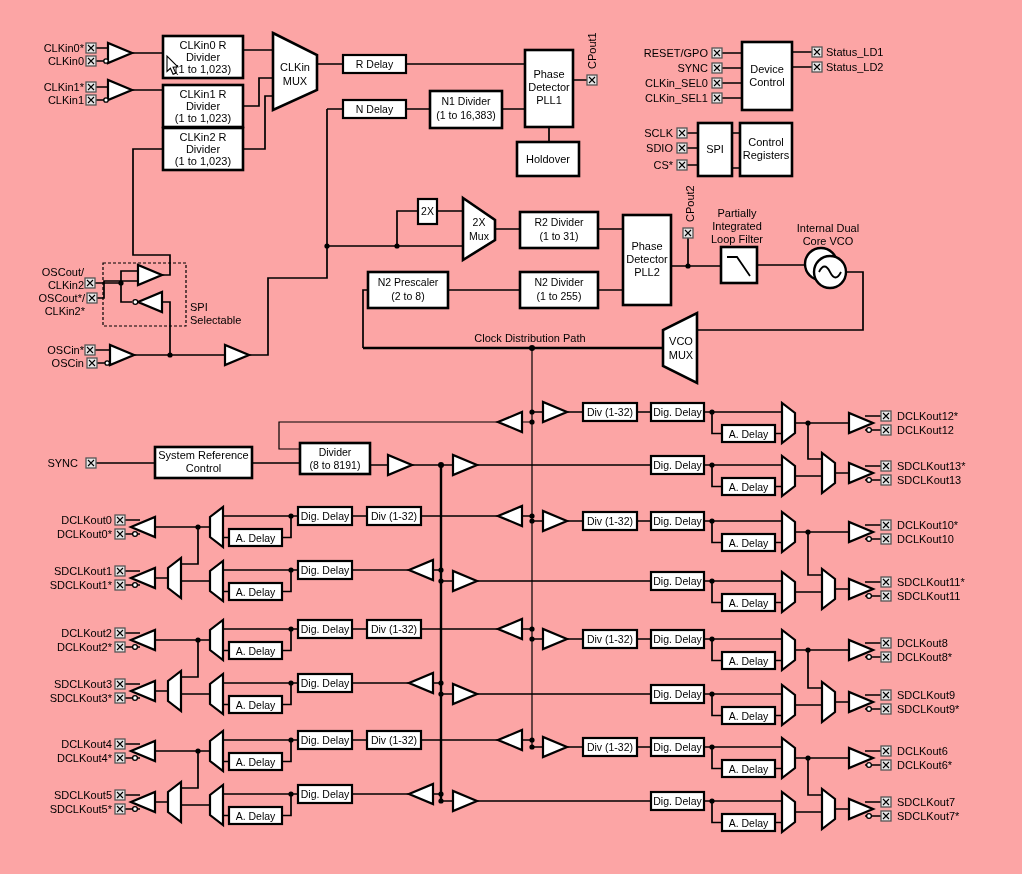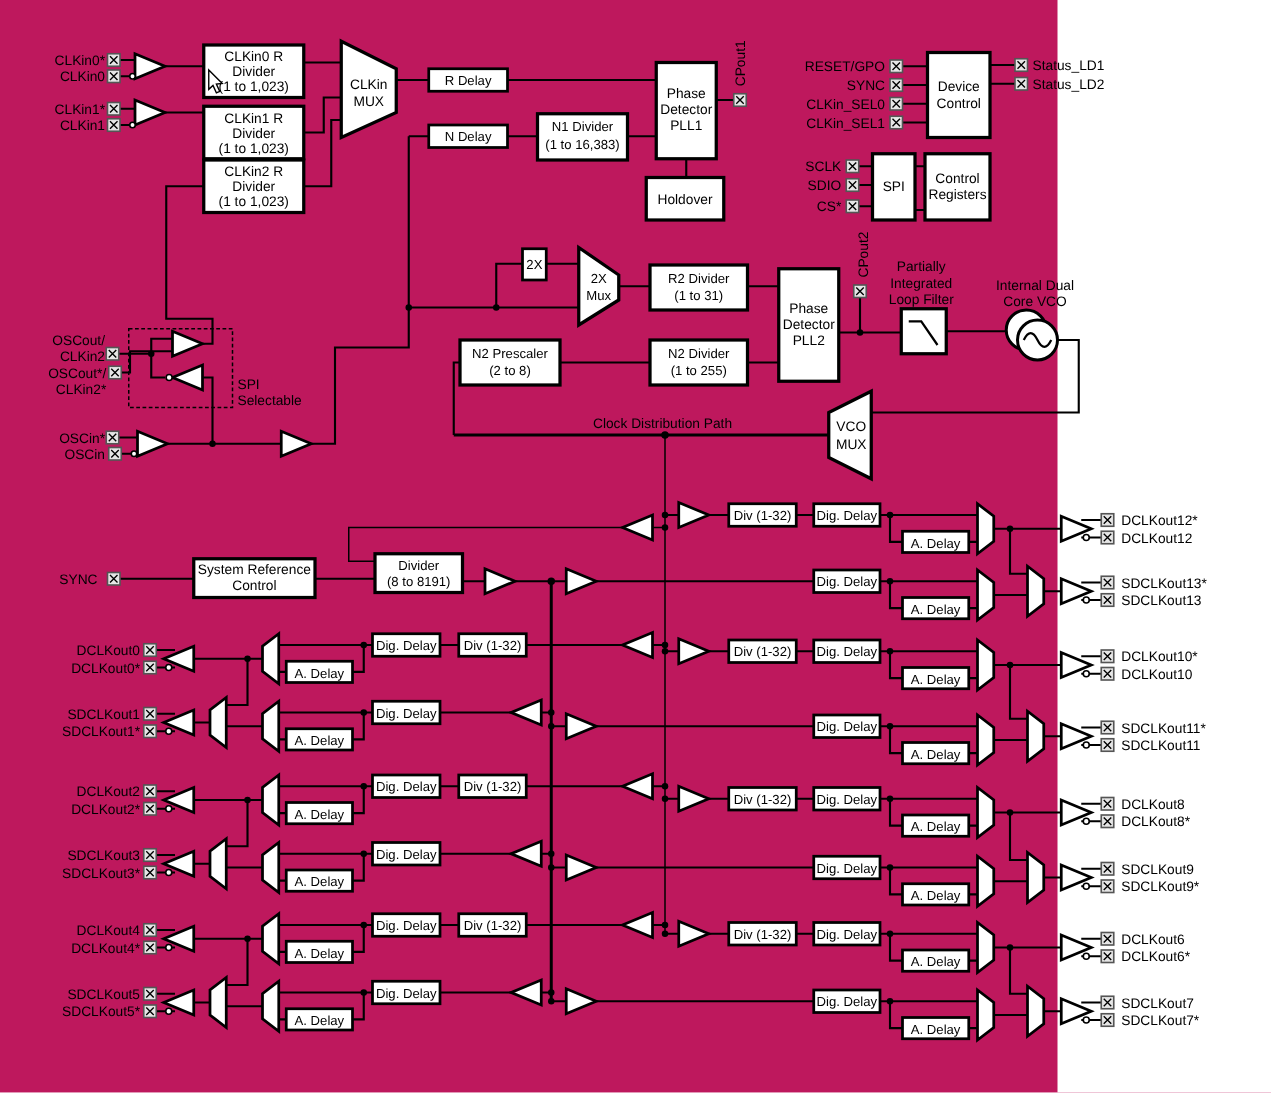--- a/index.html
+++ b/index.html
@@ -1,16 +1,16 @@
 <!DOCTYPE html>
 <html><head>
 <meta charset="utf-8">
 <style>
   html,body{margin:0;padding:0;background:#fff;}
-  #stage{position:relative;width:846px;height:874px;background:#be185d;}
+  #stage{position:relative;width:1022px;height:874px;background:#fca5a5;}
   svg{position:absolute;left:0;top:0;}
   svg text{font-family:"Liberation Sans",sans-serif;font-size:11px;fill:#000;}
   .bt{font-size:10.5px;text-anchor:middle;}
   .ct{text-anchor:middle;}
   .lblL{text-anchor:end;}
   .box{fill:#fff;stroke:#000;stroke-width:2.6;}
   .sbox{fill:#fff;stroke:#000;stroke-width:2.2;}
   .wire{fill:none;stroke:#000;stroke-width:1.7;}
   .wireT{fill:none;stroke:#000;stroke-width:2.4;}
   .wireN{fill:none;stroke:#000;stroke-width:1.2;}

